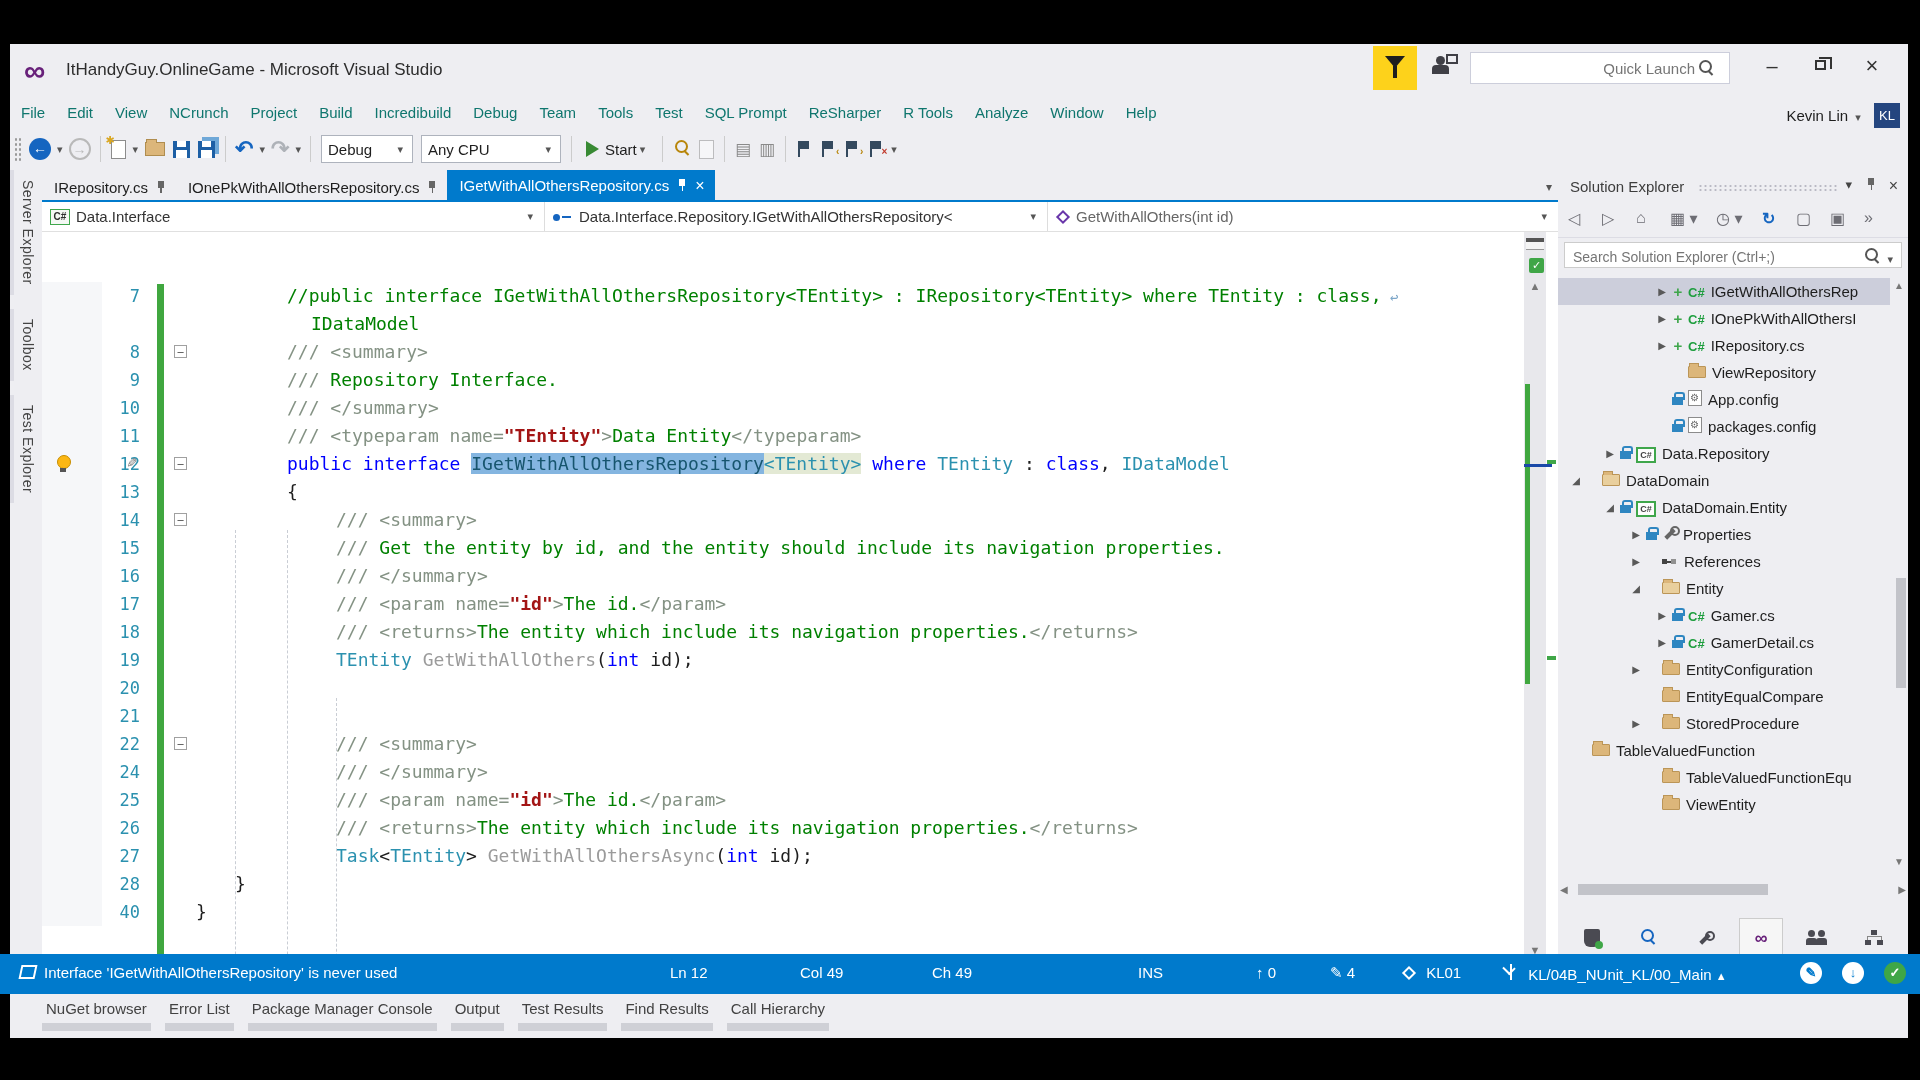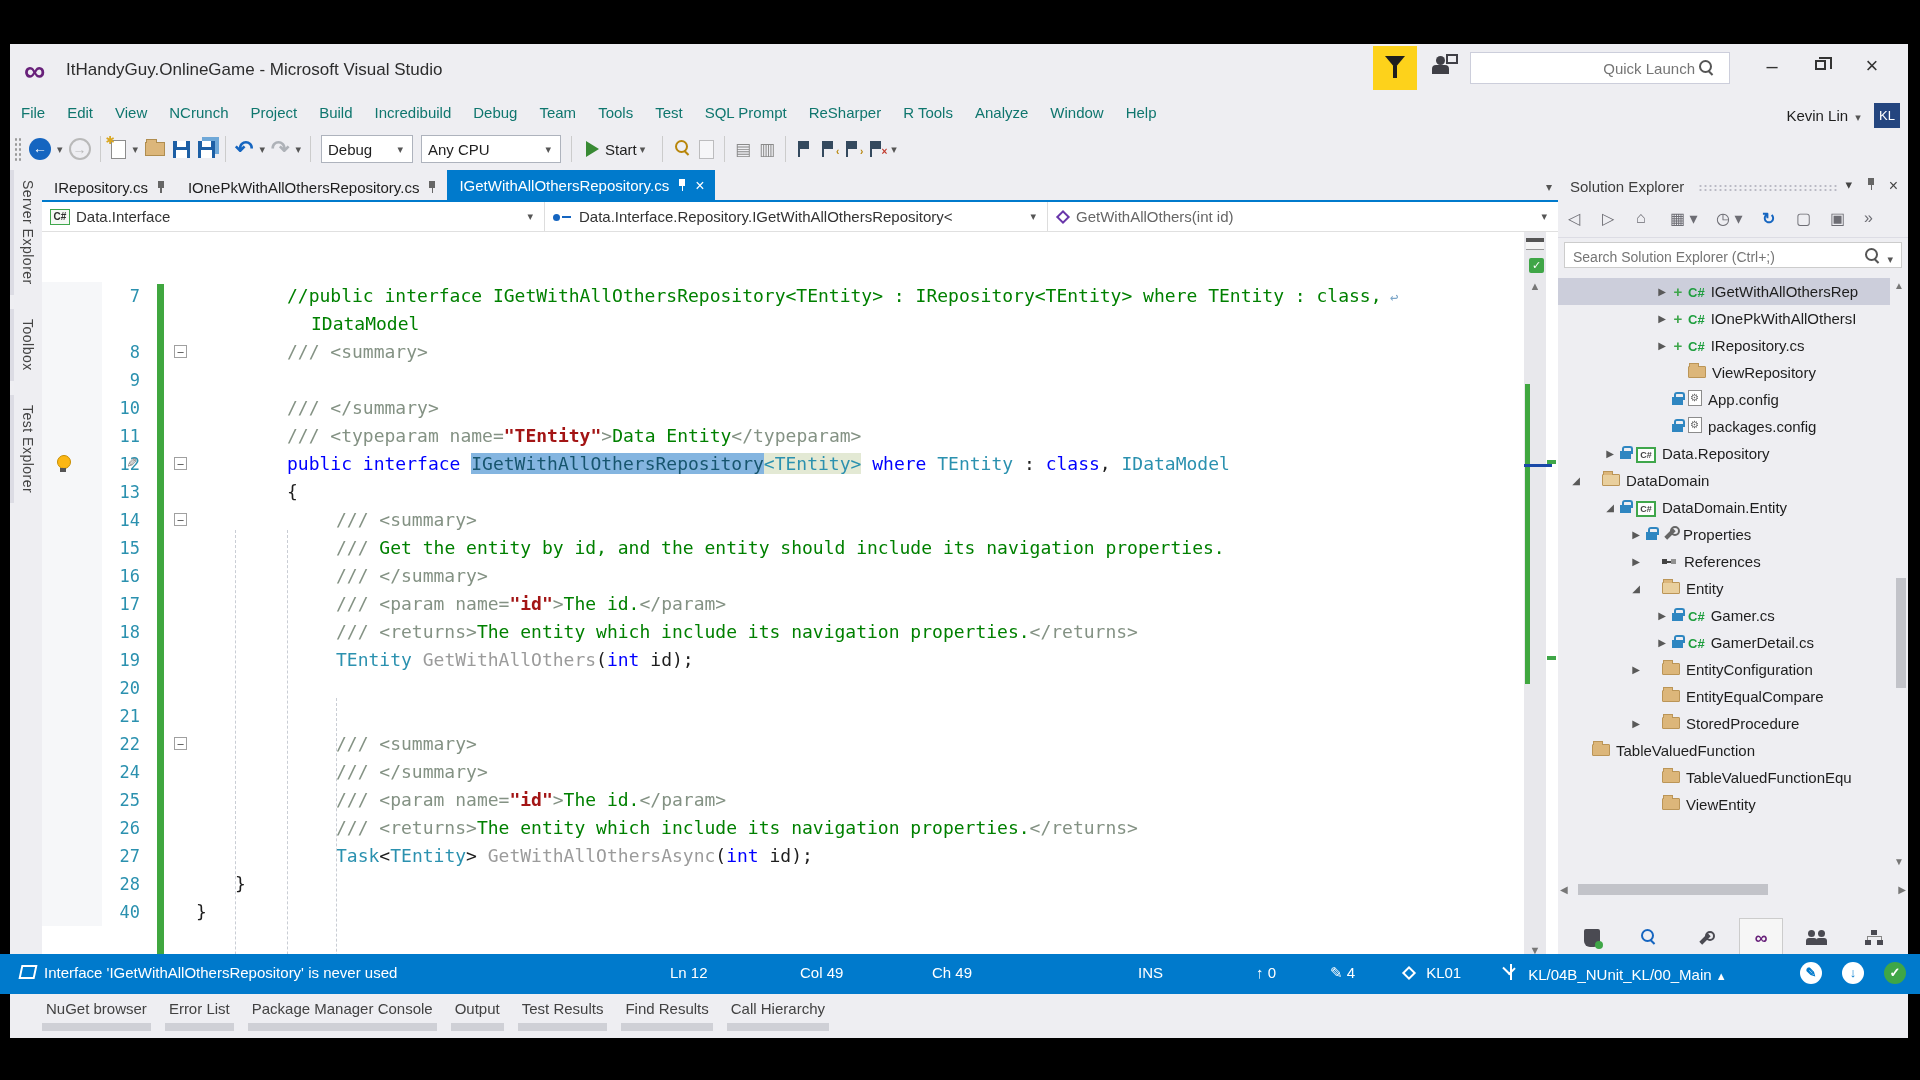--- a/index.html
+++ b/index.html
@@ -358,21 +358,21 @@
         <span class="dd">▾</span>
       </div>
     </div>
 
   <div id="editor">
     <div id="green-track"></div>
     <div id="code-rows">
         <div class="crow"><div class="c-margin"></div><div class="c-num">7</div><div class="c-fold"></div><div class="c-text" style="padding-left: 91px;"><span class="tk-cmt">//public interface IGetWithAllOthersRepository&lt;TEntity&gt; : IRepository&lt;TEntity&gt; where TEntity : class,</span><span class="tk-wrap"> ↩</span></div></div>
         <div class="crow"><div class="c-margin"></div><div class="c-num"></div><div class="c-fold"></div><div class="c-text" style="padding-left: 115px;"><span class="tk-cmt">IDataModel</span></div></div>
         <div class="crow"><div class="c-margin"></div><div class="c-num">8</div><div class="c-fold"><span class="fold-box">–</span></div><div class="c-text" style="padding-left: 91px;"><span class="tk-tag">/// &lt;summary&gt;</span></div></div>
-        <div class="crow"><div class="c-margin"></div><div class="c-num">9</div><div class="c-fold"></div></div>
+        <div class="crow"><div class="c-margin"></div><div class="c-num">9</div><div class="c-fold"></div><div class="c-text" style="padding-left: 91px;"><span class="tk-tag">/// </span><span class="tk-doc">Repository Interface.</span></div></div>
         <div class="crow"><div class="c-margin"></div><div class="c-num">10</div><div class="c-fold"></div><div class="c-text" style="padding-left: 91px;"><span class="tk-tag">/// &lt;/summary&gt;</span></div></div>
         <div class="crow"><div class="c-margin"></div><div class="c-num">11</div><div class="c-fold"></div><div class="c-text" style="padding-left: 91px;"><span class="tk-tag">/// &lt;typeparam name=</span><span class="tk-str">"TEntity"</span><span class="tk-tag">&gt;</span><span class="tk-doc">Data Entity</span><span class="tk-tag">&lt;/typeparam&gt;</span></div></div>
         <div class="crow"><div class="c-margin"><span class="bulb"></span></div><div class="c-num">12</div><span class="pencil">✎</span><div class="c-fold"><span class="fold-box">–</span></div><div class="c-text" style="padding-left: 91px;"><span class="tk-kw">public interface </span><span class="tk-selword">IGetWithAllOthersRepository</span><span class="tk-hlt">&lt;TEntity&gt;</span><span class="tk-pln"> </span><span class="tk-kw">where</span><span class="tk-pln"> </span><span class="tk-typ">TEntity</span><span class="tk-pln"> : </span><span class="tk-kw">class</span><span class="tk-pln">, </span><span class="tk-typ">IDataModel</span></div></div>
         <div class="crow"><div class="c-margin"></div><div class="c-num">13</div><div class="c-fold"></div><div class="c-text" style="padding-left: 91px;"><span class="tk-pln">{</span></div></div>
         <div class="crow"><div class="c-margin"></div><div class="c-num">14</div><div class="c-fold"><span class="fold-box">–</span></div><div class="c-text" style="padding-left: 140px;"><span class="tk-tag">/// &lt;summary&gt;</span></div></div>
         <div class="crow"><div class="c-margin"></div><div class="c-num">15</div><div class="c-fold"></div><div class="c-text" style="padding-left: 140px;"><span class="tk-tag">/// </span><span class="tk-doc">Get the entity by id, and the entity should include its navigation properties.</span></div></div>
         <div class="crow"><div class="c-margin"></div><div class="c-num">16</div><div class="c-fold"></div><div class="c-text" style="padding-left: 140px;"><span class="tk-tag">/// &lt;/summary&gt;</span></div></div>
         <div class="crow"><div class="c-margin"></div><div class="c-num">17</div><div class="c-fold"></div><div class="c-text" style="padding-left: 140px;"><span class="tk-tag">/// &lt;param name=</span><span class="tk-str">"id"</span><span class="tk-tag">&gt;</span><span class="tk-doc">The id.</span><span class="tk-tag">&lt;/param&gt;</span></div></div>
         <div class="crow"><div class="c-margin"></div><div class="c-num">18</div><div class="c-fold"></div><div class="c-text" style="padding-left: 140px;"><span class="tk-tag">/// &lt;returns&gt;</span><span class="tk-doc">The entity which include its navigation properties.</span><span class="tk-tag">&lt;/returns&gt;</span></div></div>
         <div class="crow"><div class="c-margin"></div><div class="c-num">19</div><div class="c-fold"></div><div class="c-text" style="padding-left: 140px;"><span class="tk-typ">TEntity</span><span class="tk-pln"> </span><span class="tk-dim">GetWithAllOthers</span><span class="tk-pln">(</span><span class="tk-kw">int</span><span class="tk-pln"> id);</span></div></div>

